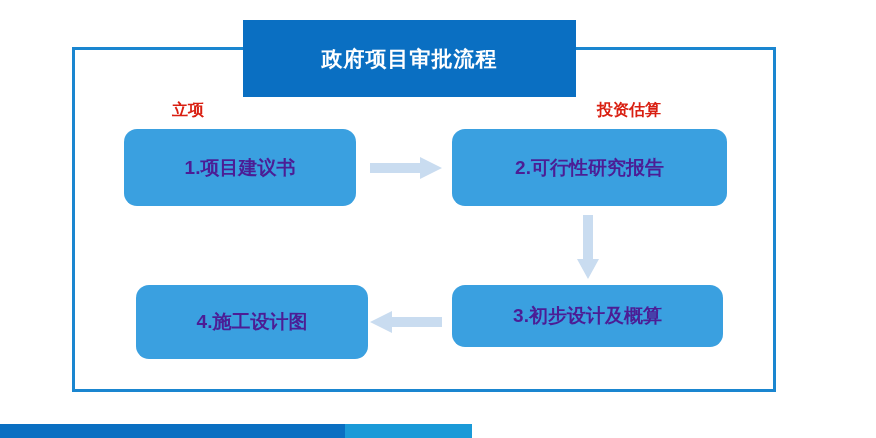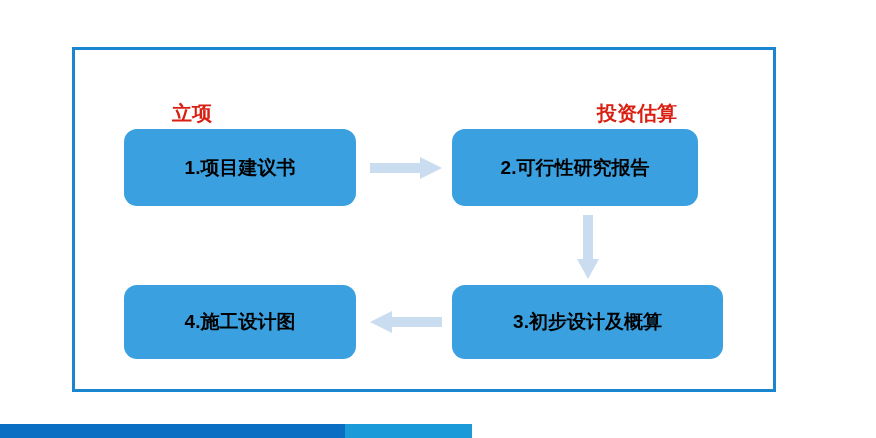--- a/index.html
+++ b/index.html
@@ -53,35 +53,35 @@
   }
 
   
   .node {
     position: absolute;
     background: #3aa0e0;
     border-radius: 13px;
     display: flex;
     align-items: center;
     justify-content: center;
-    color: #000000;
+    color: #4c1d95;
     font-size: 19px;
     font-weight: bold;
     box-sizing: border-box;
   }
   #node-1 { left: 124px; top: 129px; width: 232px; height: 77px; }
-  #node-2 { left: 452px; top: 129px; width: 246px; height: 77px; }
-  #node-3 { left: 452px; top: 285px; width: 271px; height: 74px; }
-  #node-4 { left: 124px; top: 285px; width: 232px; height: 74px; }
+  #node-2 { left: 452px; top: 129px; width: 275px; height: 77px; }
+  #node-3 { left: 452px; top: 285px; width: 271px; height: 62px; }
+  #node-4 { left: 136px; top: 285px; width: 232px; height: 74px; }
 
   
   .red-label {
     position: absolute;
     color: #d91f11;
-    font-size: 20px;
+    font-size: 16px;
     font-weight: bold;
     white-space: nowrap;
   }
   #label-lixiang { left: 172px; top: 100px; }
   #label-touzi { left: 597px; top: 100px; text-align: right; }
   #label-epc { left: 199px; top: 360px; }
   #label-gaisuan { left: 486px; top: 360px; }
 
   
   .arrow-h {
@@ -112,20 +112,23 @@
     background: #1a9ad8;
   }
 </style>
 </head>
 <body>
 
 <div class="stage">
 
   <div class="frame"></div>
 
+  <div class="title-banner">
+    <span class="title-text">政府项目审批流程</span>
+  </div>
 
   <div class="node" id="node-1">1.项目建议书</div>
   <div class="node" id="node-2">2.可行性研究报告</div>
   <div class="node" id="node-3">3.初步设计及概算</div>
   <div class="node" id="node-4">4.施工设计图</div>
 
   <div class="red-label" id="label-lixiang">立项</div>
   <div class="red-label" id="label-touzi">投资估算</div>
 
   <div class="arrow-h" id="arrow-1">

